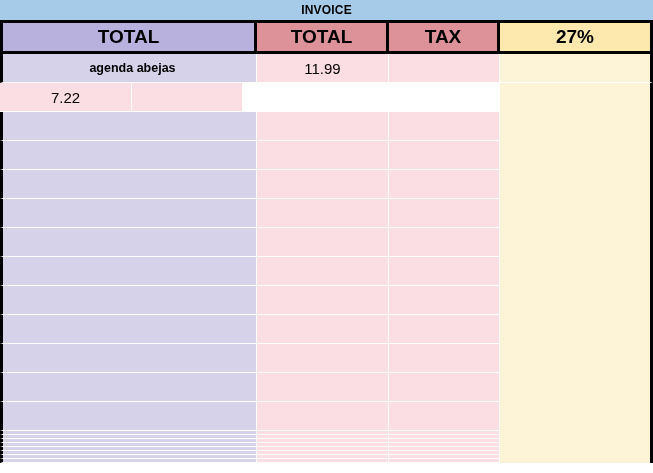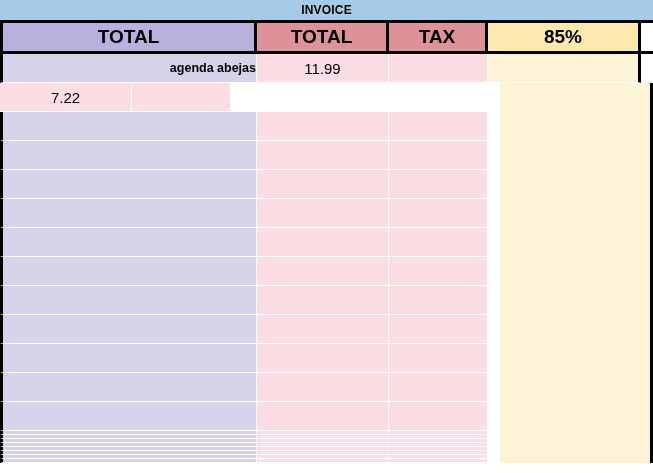--- a/index.html
+++ b/index.html
@@ -35,21 +35,21 @@
   
   .header-row {
     display: flex;
     height: 34px;
     border-top: 3px solid #000000;
     border-bottom: 3px solid #000000;
     box-sizing: border-box;
   }
   .col-tienda   { width: 257px; }
   .col-total    { width: 132px; }
-  .col-tax      { width: 99px; }
+  .col-tax      { width: 111px; }
   .col-pct      { width: 153px; }
 
   .header-cell {
     box-sizing: border-box;
     display: flex;
     align-items: center;
     justify-content: center;
     font-size: 19px;
     font-weight: bold;
     color: #000000;
@@ -80,21 +80,21 @@
     font-size: 13px;
     color: #000000;
     overflow: hidden;
   }
   .c-tienda {
     background: #d6d2ea;
     padding-left: 6px;
     font-weight: bold;
     font-size: 12.5px;
     border-left: 3px solid #000000;
-    justify-content: flex-end;
+    justify-content: center;
   }
   .c-total {
     background: #fbdde4;
     justify-content: center;
     font-size: 15px;
     font-weight: normal;
     text-align: center;
   }
   .c-tax {
     background: #fbdde4;
@@ -150,21 +150,21 @@
     <div class="header-cell col-tienda h-tienda">
       <span>TOTAL</span>
     </div>
     <div class="header-cell col-total h-total">
       <span>TOTAL</span>
     </div>
     <div class="header-cell col-tax h-tax">
       <span>TAX</span>
     </div>
     <div class="header-cell col-pct h-pct">
-      <span>85%</span>
+      <span>27%</span>
     </div>
   </div>
 
   <div class="body-wrap">
     <div class="merged-pct" id="mergedPct" style="top: 29px; height: 380px;"></div>
     <div id="rowsHost">
         <div class="data-row">
           <div class="cell c-tienda col-tienda">
             <span>agenda abejas</span>
           </div>

